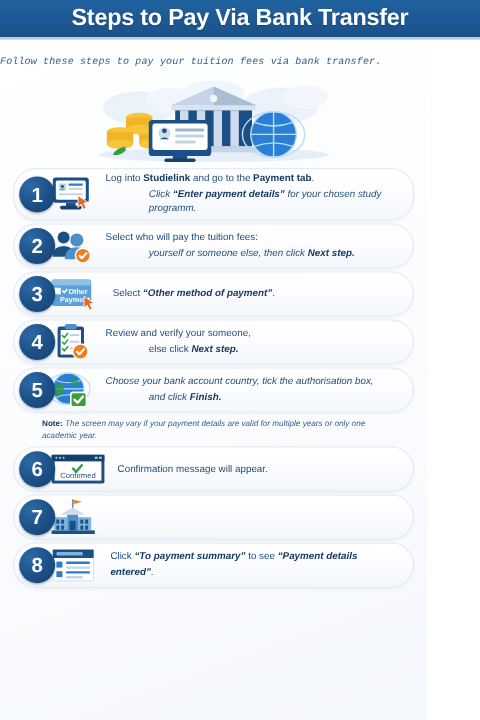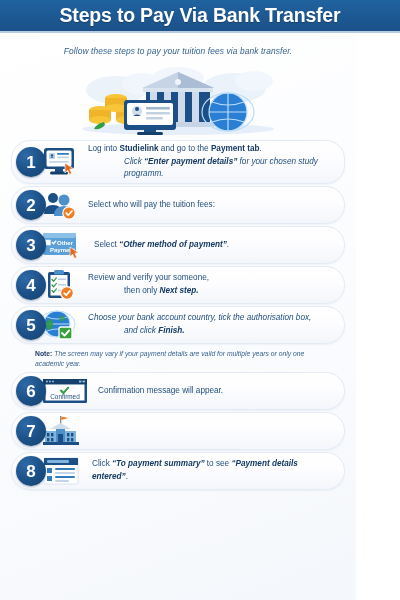--- a/index.html
+++ b/index.html
@@ -21,22 +21,23 @@
     box-sizing:border-box;
     border-bottom:2px solid #b9cbe0;
   }
   .header-title{
     color:#ffffff;font-size:19.5px;font-weight:bold;
     letter-spacing:-0.2px;white-space:nowrap;
     text-shadow:0 1px 1px rgba(0,0,0,.25);
   }
   
   .subtitle-wrap{
-    height:26px;display:flex;align-items:center;justify-content:center;
+    height:26px;display:flex;align-items:center;
     padding-top:5px;
+    font-family:Liberation Mono, monospace;
   }
   .subtitle{
     font-size:8.4px;font-style:italic;color:#34628f;
     letter-spacing:.1px;
   }
   
   .hero{
     height:72px;position:relative;overflow:hidden;
   }
   .hero svg{display:block;margin:0 auto;}
@@ -201,20 +202,21 @@
           <circle cx="13" cy="9" r="5" fill="#1b4f85"></circle>
           <path d="M4 25 q0 -9 9 -9 q9 0 9 9 z" fill="#1b4f85"></path>
           <circle cx="24" cy="11" r="5.5" fill="#4c8fc9"></circle>
           <path d="M14 27 q0 -10 10 -10 q10 0 10 10 z" fill="#4c8fc9"></path>
           <circle cx="29" cy="24" r="6.2" fill="#ef7d22" stroke="#ffffff" stroke-width="1.2"></circle>
           <path d="M26.2 24.2 l2 2 l3.8 -4.2" fill="none" stroke="#ffffff" stroke-width="1.7" stroke-linecap="round" stroke-linejoin="round"></path>
         </svg>
       </div>
       <div class="txt">
         <span>Select who will pay the tuition fees:</span>
+        <span class="l2"><i>yourself or someone else, then click </i><span class="bi">Next step.</span></span>
       </div>
     </div>
 
     <div class="step-row">
       <div class="badge">3</div>
       <div class="icon-slot">
         <svg width="46" height="32" viewBox="0 0 46 32">
           <rect x="3" y="4" width="33" height="22" rx="2" fill="#5ba0d8"></rect>
           <rect x="3" y="4" width="33" height="5" rx="2" fill="#8cc0e6"></rect>
           <rect x="5.5" y="11" width="5" height="5" fill="#ffffff" stroke="#e2eef8" stroke-width="0.6"></rect>
@@ -241,21 +243,21 @@
           <path d="M12 21.5 l1.6 1.8 l2.8 -3.4" fill="none" stroke="#2f9e44" stroke-width="1.3" stroke-linecap="round"></path>
           <rect x="18" y="9.5" width="8" height="1.6" fill="#bdd0e3"></rect>
           <rect x="18" y="15" width="8" height="1.6" fill="#bdd0e3"></rect>
           <rect x="18" y="20.5" width="8" height="1.6" fill="#bdd0e3"></rect>
           <circle cx="27" cy="24" r="6.4" fill="#ef7d22" stroke="#ffffff" stroke-width="1.2"></circle>
           <path d="M24.2 24.2 l2 2 l3.8 -4.3" fill="none" stroke="#ffffff" stroke-width="1.7" stroke-linecap="round" stroke-linejoin="round"></path>
         </svg>
       </div>
       <div class="txt">
         <span>Review and verify your someone,</span>
-        <span class="l2"><span>then only </span><span class="bi">Next step.</span></span>
+        <span class="l2"><span>else click </span><span class="bi">Next step.</span></span>
       </div>
     </div>
 
     <div class="step-row">
       <div class="badge">5</div>
       <div class="icon-slot">
         <svg width="40" height="32" viewBox="0 0 40 32">
           <circle cx="17" cy="15" r="13" fill="#2a7fd4"></circle>
           <path d="M17 2 a13 13 0 0 1 0 26 a18 13 0 0 1 0 -26" fill="none" stroke="#bcdcf7" stroke-width="1"></path>
           <path d="M17 2 a13 13 0 0 0 0 26 a18 13 0 0 0 0 -26" fill="none" stroke="#bcdcf7" stroke-width="1"></path>

